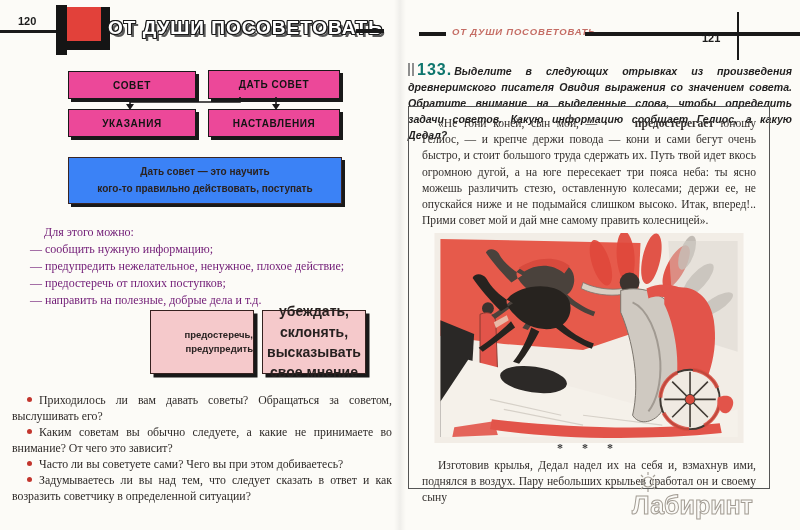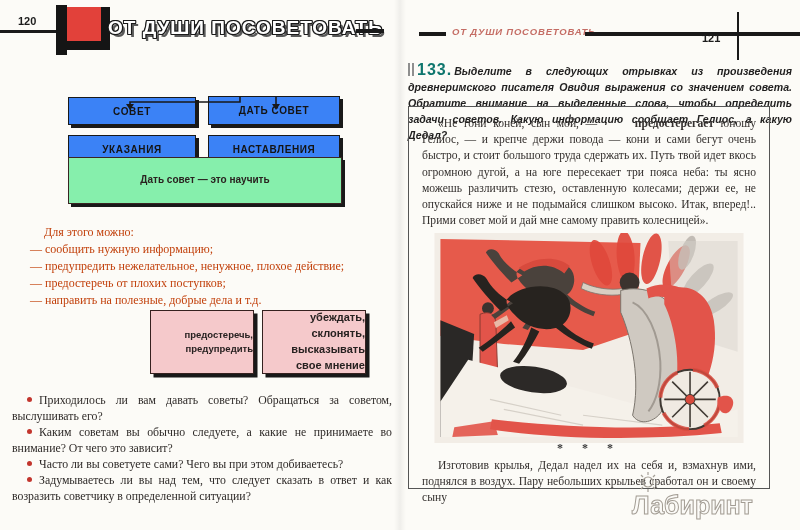--- a/index.html
+++ b/index.html
@@ -12,41 +12,41 @@
   .lp-headrule{position:absolute;left:0;top:30px;width:57px;height:3px;background:#1a1a1a;}
   .corner-bar{position:absolute;left:56px;top:5px;width:11px;height:50px;background:#151515;}
   .corner-red{position:absolute;left:67px;top:7px;width:34px;height:34px;background:#e2413a;
     border-right:9px solid #151515;border-bottom:9px solid #151515;}
   .lp-title{position:absolute;left:108px;top:17px;margin:0;font:800 19px "Liberation Sans",sans-serif;
     letter-spacing:1px;color:#ffffff;white-space:nowrap;
     text-shadow:1px 0 0 #1b1b1b,-1px 0 0 #1b1b1b,0 1px 0 #1b1b1b,0 -1px 0 #1b1b1b,
       1px 1px 0 #1b1b1b,-1px -1px 0 #1b1b1b,1px -1px 0 #1b1b1b,-1px 1px 0 #1b1b1b,3px 3px 0 #5a5a5a;}
   .lp-title-dash{position:absolute;left:356px;top:29px;width:28px;height:4px;background:#1a1a1a;}
   
-  .dbox{position:absolute;background:#3b82f6;border:1.5px solid #191919;box-shadow:3px 3px 0 #191919;
+  .dbox{position:absolute;background:#ec4899;border:1.5px solid #191919;box-shadow:3px 3px 0 #191919;
     display:flex;align-items:center;justify-content:center;
-    font:700 10px "Liberation Sans",sans-serif;letter-spacing:.6px;color:#141414;margin-top:26px;}
+    font:700 10px "Liberation Sans",sans-serif;letter-spacing:.6px;color:#141414;}
   .b1{left:68px;top:71px;width:126px;height:26px;}
   .b2{left:208px;top:70px;width:130px;height:27px;}
   .b3{left:68px;top:109px;width:126px;height:26px;}
   .b4{left:208px;top:109px;width:130px;height:26px;}
   .connectors{position:absolute;left:68px;top:97px;width:270px;height:13px;}
-  .defbox{position:absolute;left:68px;top:157px;width:272px;height:45px;background:#86efac;
+  .defbox{position:absolute;left:68px;top:157px;width:272px;height:45px;background:#3b82f6;
     border:1.5px solid #3a2523;box-shadow:3px 3px 0 #191919;display:flex;flex-direction:column;
     justify-content:center;font:700 10px "Liberation Sans",sans-serif;
     line-height:1.65;color:#2a2220;text-align:center;}
   
-  .actions{position:absolute;left:30px;top:224px;width:335px;font:12px/1.42 "Liberation Serif",serif;color:#c2410c;}
+  .actions{position:absolute;left:30px;top:224px;width:335px;font:12px/1.42 "Liberation Serif",serif;color:#701a75;}
   .actions p{margin:0;}
   .actions .intro{text-indent:14px;}
   
   .card{position:absolute;top:310px;width:102px;height:62px;background:#f5c9cb;border:1.4px solid #35211f;
     box-shadow:3.5px 3.5px 0 #191919;display:flex;flex-direction:column;align-items:center;justify-content:center;
     font:700 9.5px "Liberation Sans",sans-serif;line-height:1.5;color:#272120;text-align:center;}
-  .cA{left:36px;} .cB{left:150px;align-items:flex-end;} .cC{left:262px;font-size:11px;line-height:1.45;align-items:flex-end;}
+  .cA{left:36px;} .cB{left:150px;align-items:flex-end;} .cC{left:262px;font-size:14px;line-height:1.45;}
   
   .questions{position:absolute;left:12px;top:392px;width:380px;
     font:11.8px/1.36 "Liberation Serif",serif;color:#2e2a28;text-align:justify;}
   .question{margin:0;text-indent:15px;}
   .bullet{display:inline-block;width:5px;height:5px;border-radius:50%;background:#c2352d;
     margin-right:7px;vertical-align:2px;}
   
   .rp-rule-left{position:absolute;left:419px;top:32px;width:27px;height:4px;background:#191919;}
   .rp-runtitle{position:absolute;left:452px;top:26px;font:700 italic 9.5px "Liberation Sans",sans-serif;
     color:#bf5d55;letter-spacing:.8px;white-space:nowrap;opacity:.9;}
@@ -94,20 +94,21 @@
     <g stroke="#191919" stroke-width="1.6" fill="none">
       <polyline points="172,0 172,5 62,5 62,8"></polyline>
       <line x1="208" y1="0" x2="208" y2="7"></line>
     </g>
     <polygon points="58,7 66,7 62,13" fill="#191919"></polygon>
     <polygon points="204,7 212,7 208,13" fill="#191919"></polygon>
   </svg>
 
   <div class="defbox">
     <div>Дать совет — это научить</div>
+    <div>кого-то правильно действовать, поступать</div>
   </div>
 
   <div class="actions">
     <p class="intro">Для этого можно:</p>
     <p class="dash">— сообщить нужную информацию;</p>
     <p class="dash">— предупредить нежелательное, ненужное, плохое действие;</p>
     <p class="dash">— предостеречь от плохих поступков;</p>
     <p class="dash">— направить на полезные, добрые дела и т.д.</p>
   </div>
 

